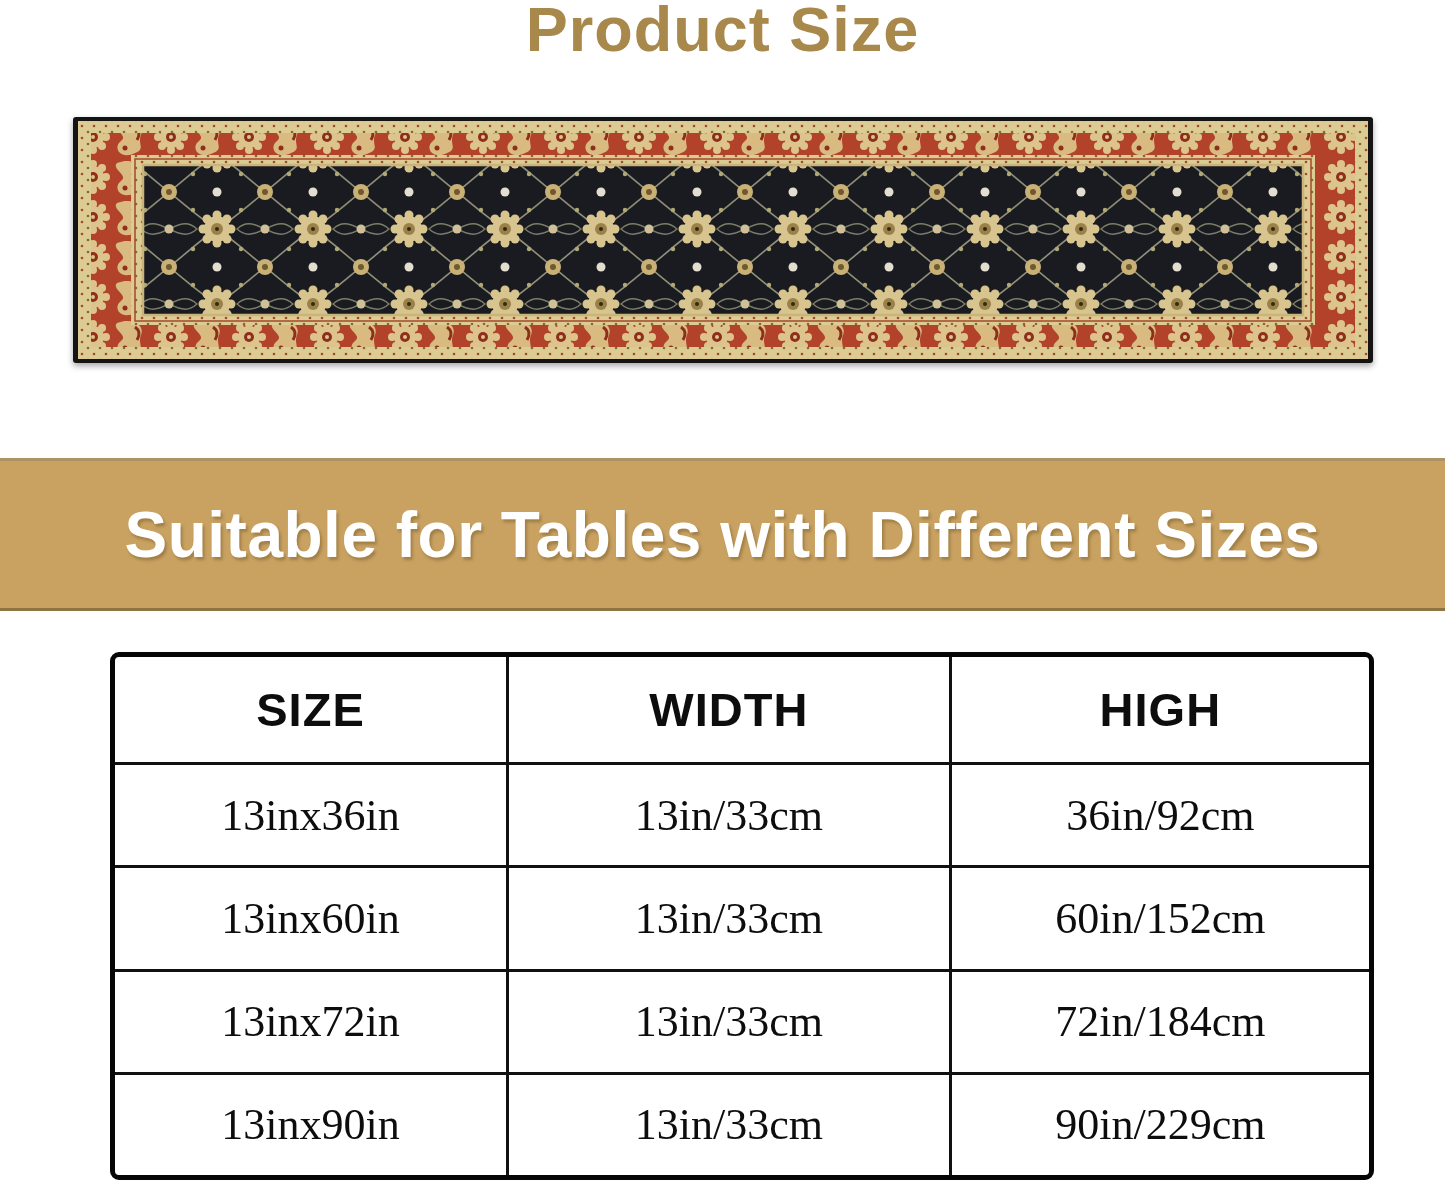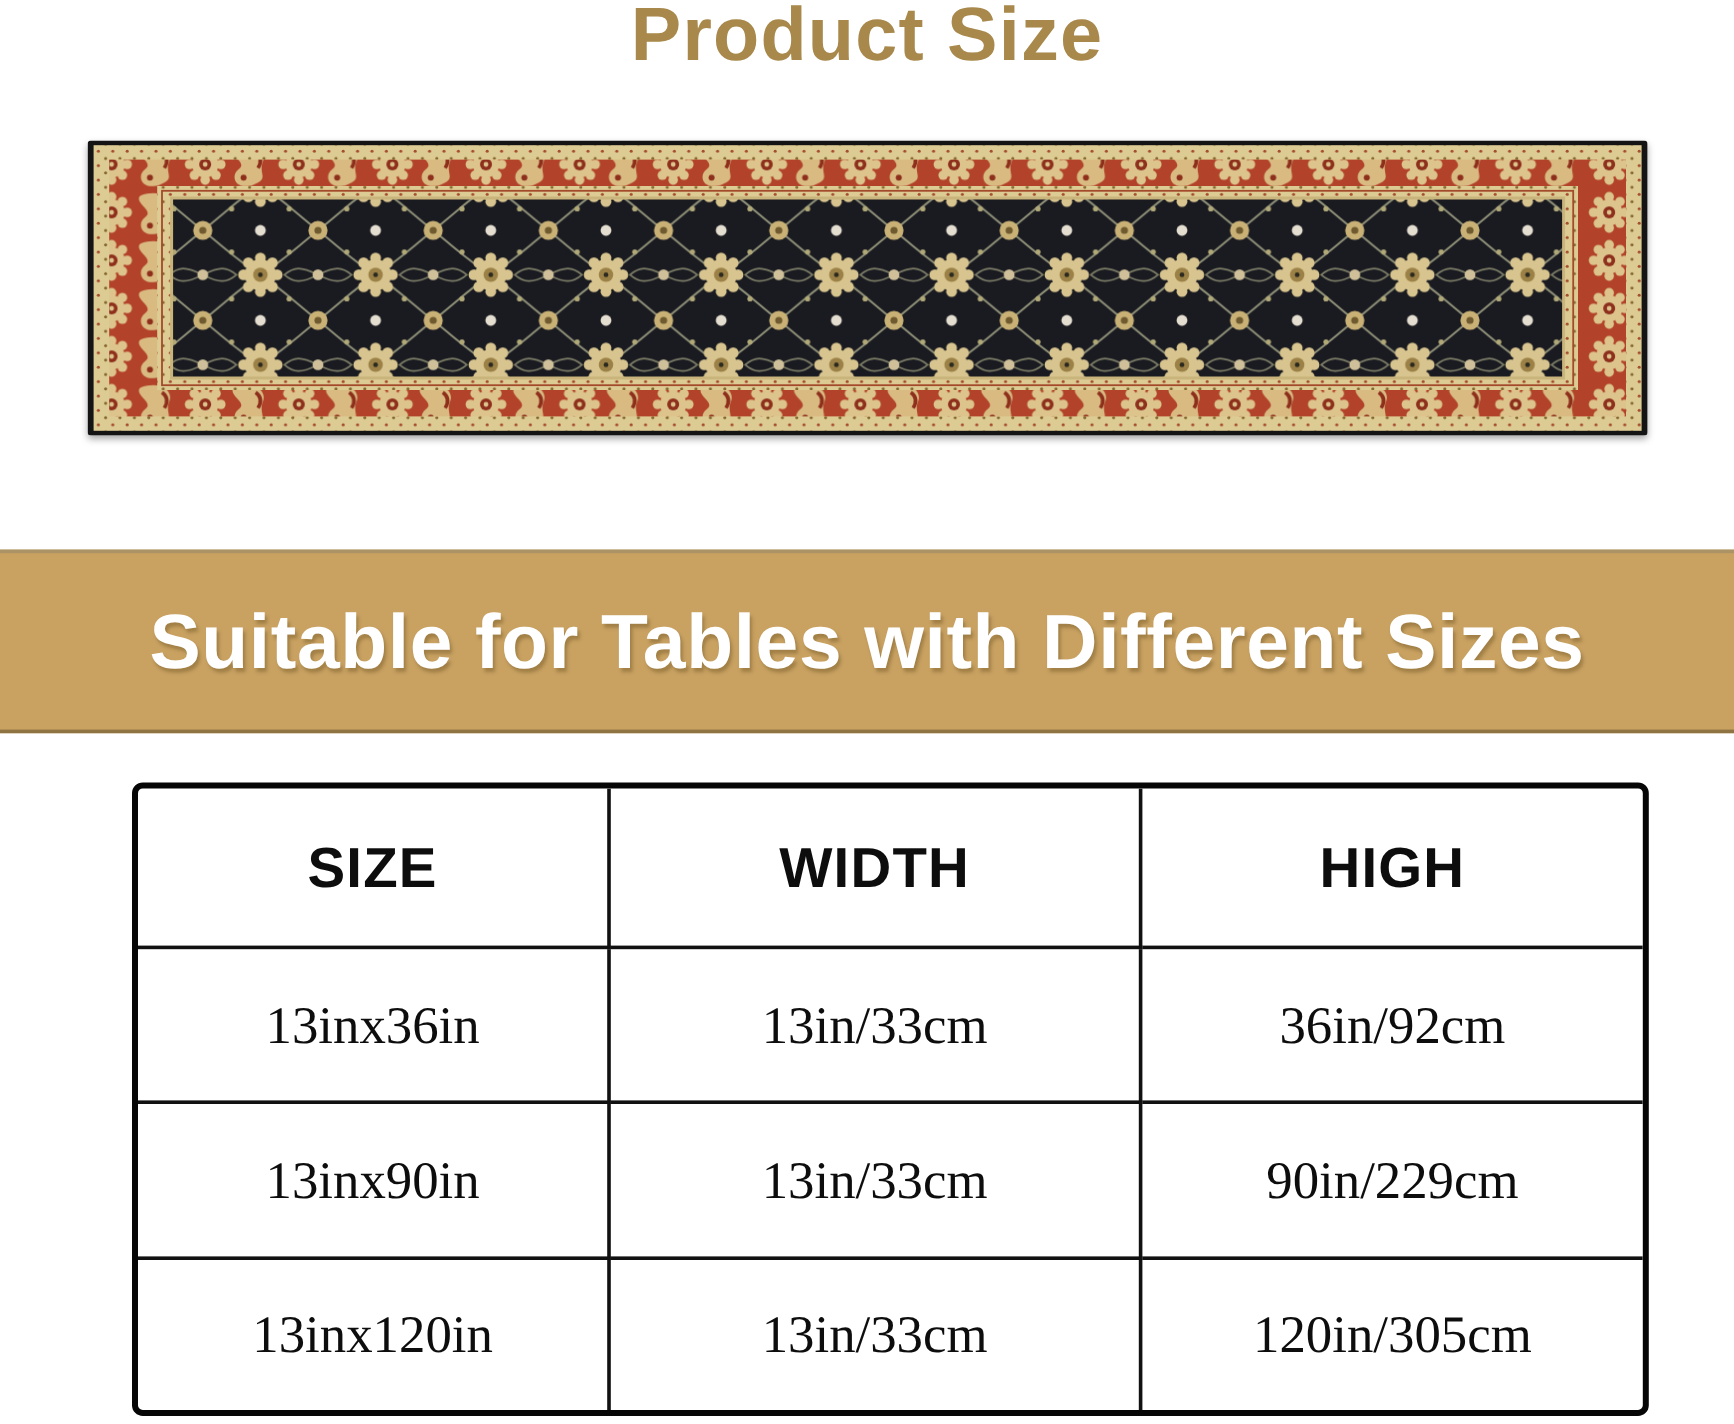--- a/index.html
+++ b/index.html
@@ -178,26 +178,31 @@
         <th>SIZE</th>
         <th>WIDTH</th>
         <th>HIGH</th>
       </tr>
       <tr>
         <td>13inx36in</td>
         <td>13in/33cm</td>
         <td>36in/92cm</td>
       </tr>
       <tr>
+        <td>13inx60in</td>
+        <td>13in/33cm</td>
+        <td>60in/152cm</td>
+      </tr>
+      <tr>
+        <td>13inx72in</td>
+        <td>13in/33cm</td>
+        <td>72in/184cm</td>
+      </tr>
+      <tr>
         <td>13inx90in</td>
         <td>13in/33cm</td>
         <td>90in/229cm</td>
-      </tr>
-      <tr>
-        <td>13inx120in</td>
-        <td>13in/33cm</td>
-        <td>120in/305cm</td>
       </tr>
     </tbody>
       </table>
   </div>
 
 </div>
 
 </body></html>

